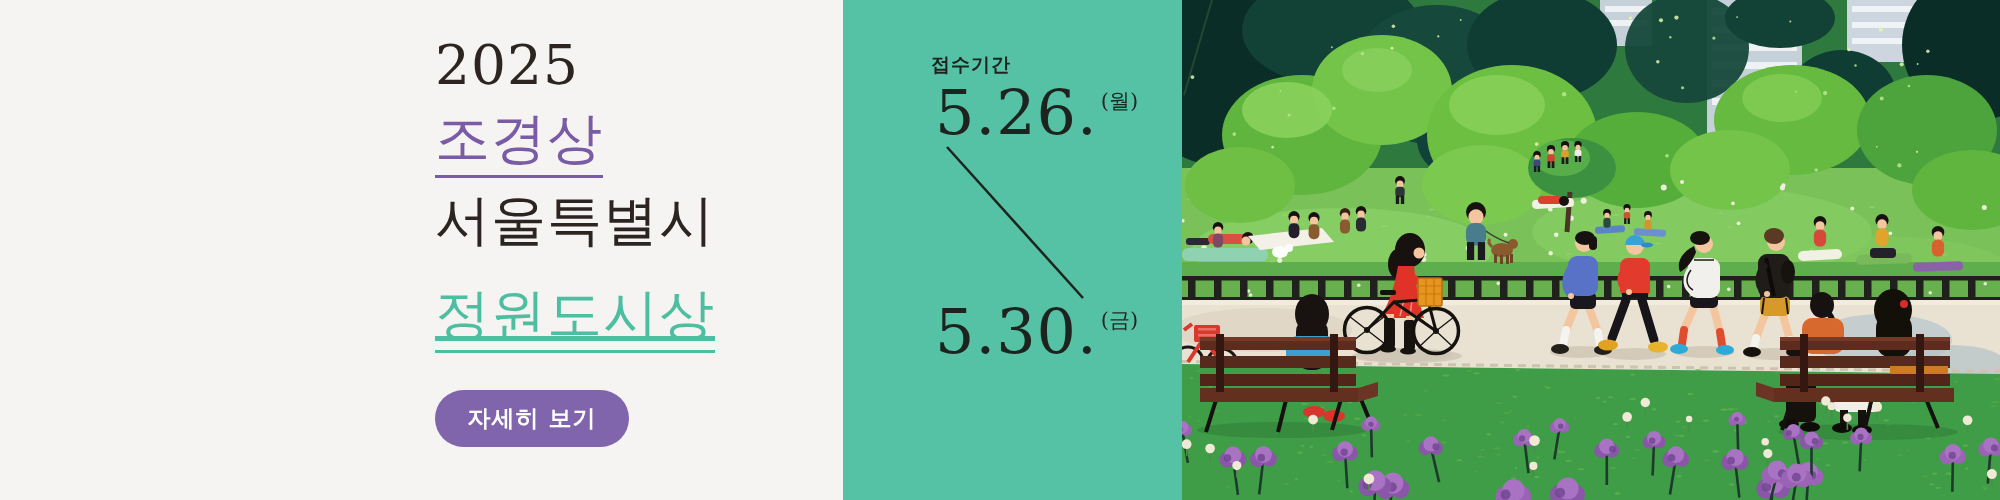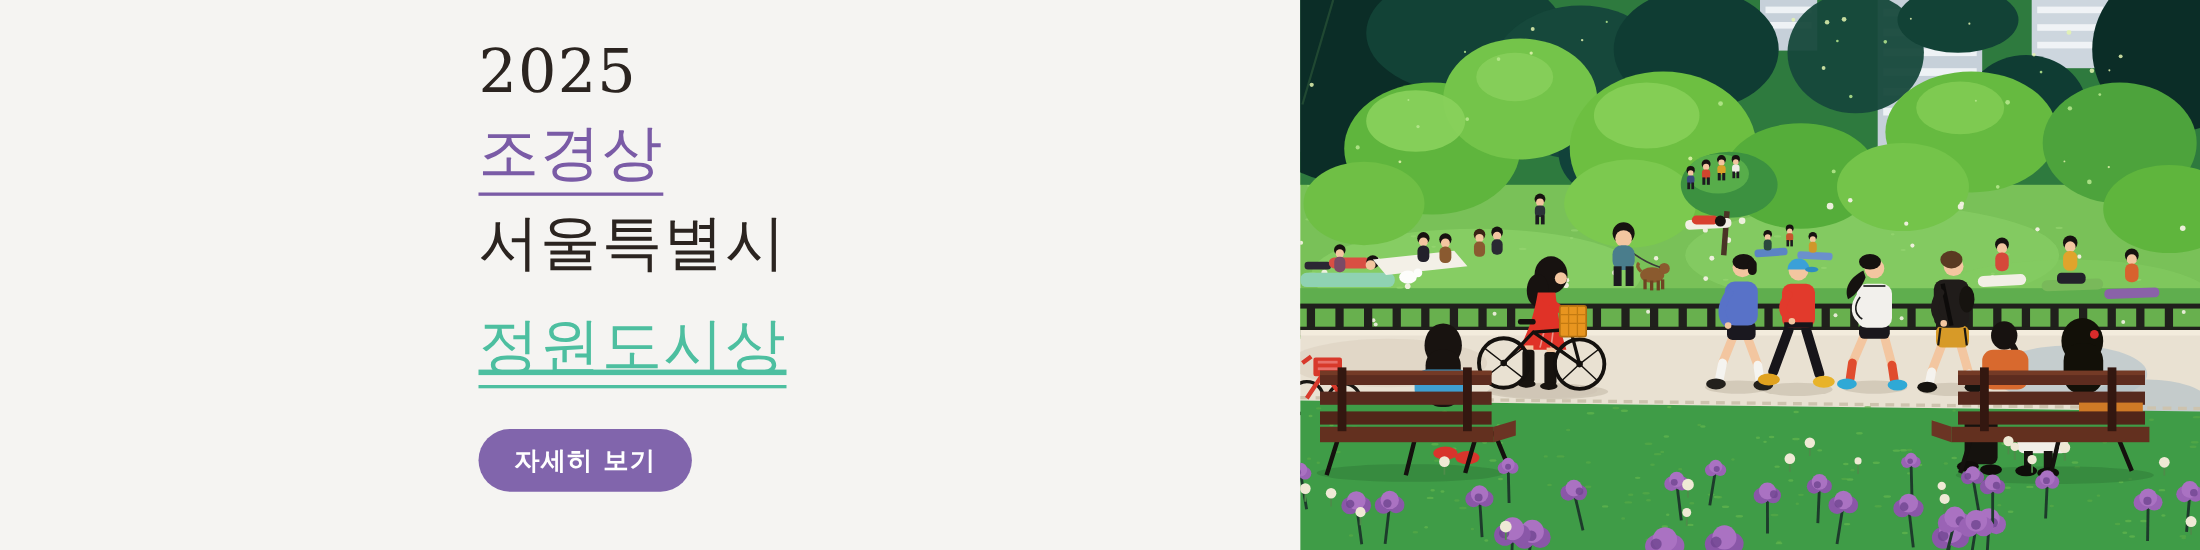--- a/index.html
+++ b/index.html
@@ -40,20 +40,34 @@
   <div class="left-panel">
     <div class="title-block">
       <span class="title-line l1">2025</span>
       <span class="title-line l3">조경상</span>
       <span class="title-line l2">서울특별시</span><br>
       <span class="title-line l4">정원도시상</span>
     </div>
     <button class="cta-button">자세히 보기</button>
   </div>
 
+  <div class="teal-panel">
+    <div class="period-label">접수기간</div>
+    <div class="date-row start">
+      <span class="date-big">5.26.</span>
+      <span class="date-day">(월)</span>
+    </div>
+    <svg class="period-line" viewBox="0 0 339 500">
+      <line x1="104" y1="147" x2="240" y2="298" stroke="#1d241f" stroke-width="2.5"></line>
+    </svg>
+    <div class="date-row end">
+      <span class="date-big">5.30.</span>
+      <span class="date-day">(금)</span>
+    </div>
+  </div>
 
   <svg id="scene" class="illustration" viewBox="0 0 818 500">
 
     <g>
       <rect x="0" y="138" width="818" height="170" fill="#79c158"></rect>
       <ellipse cx="160" cy="250" rx="150" ry="42" fill="#8bd168" opacity="0.7"></ellipse>
       <ellipse cx="520" cy="232" rx="170" ry="46" fill="#8bd168" opacity="0.6"></ellipse>
       <ellipse cx="700" cy="272" rx="130" ry="36" fill="#84cb60" opacity="0.6"></ellipse>
       <rect x="0" y="262" width="818" height="16" fill="#5fae4e"></rect>
       <polygon points="338,184 352,168 432,150 446,156 362,188" fill="#e7dec6"></polygon>

